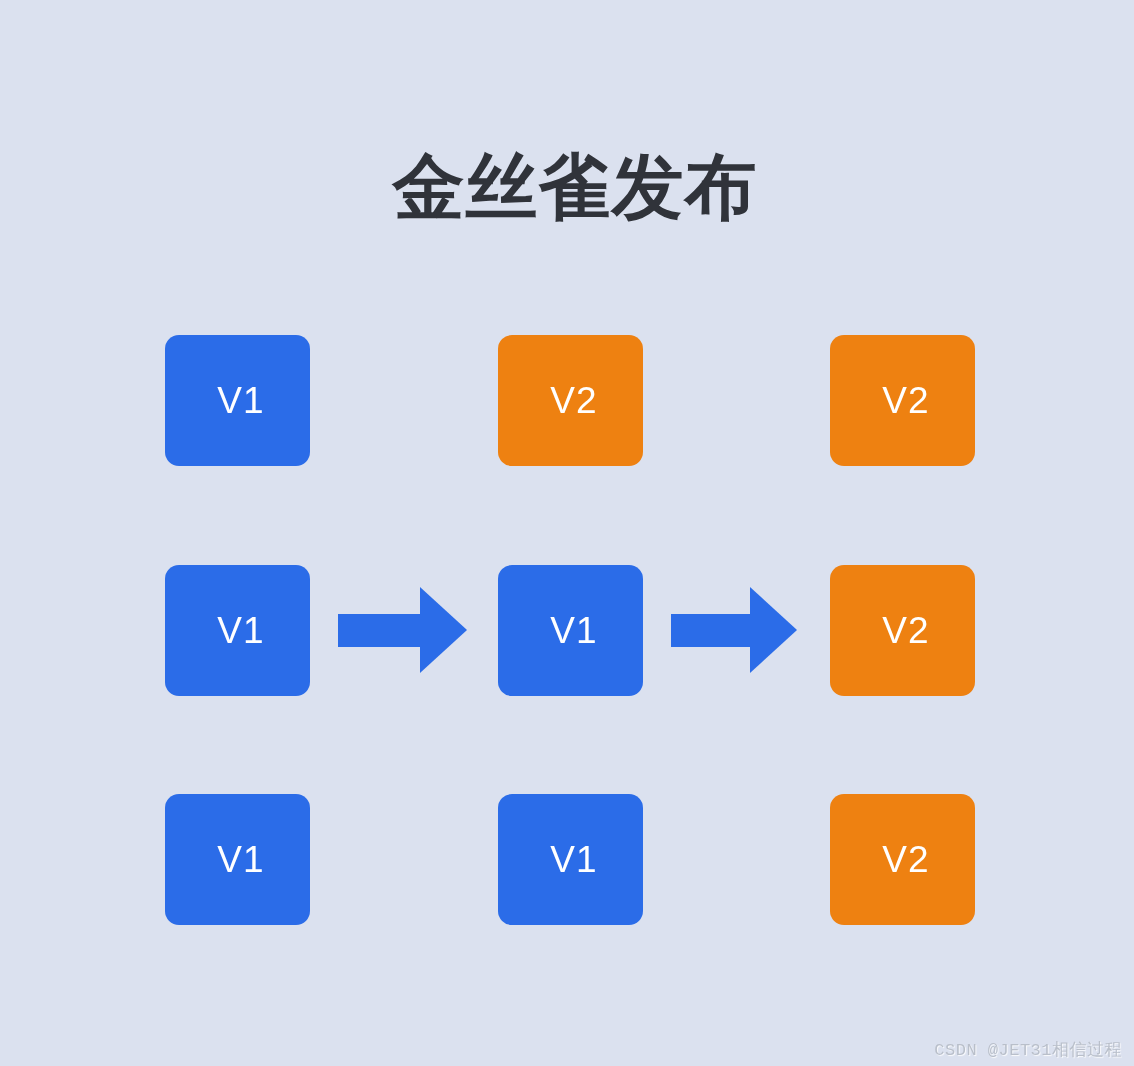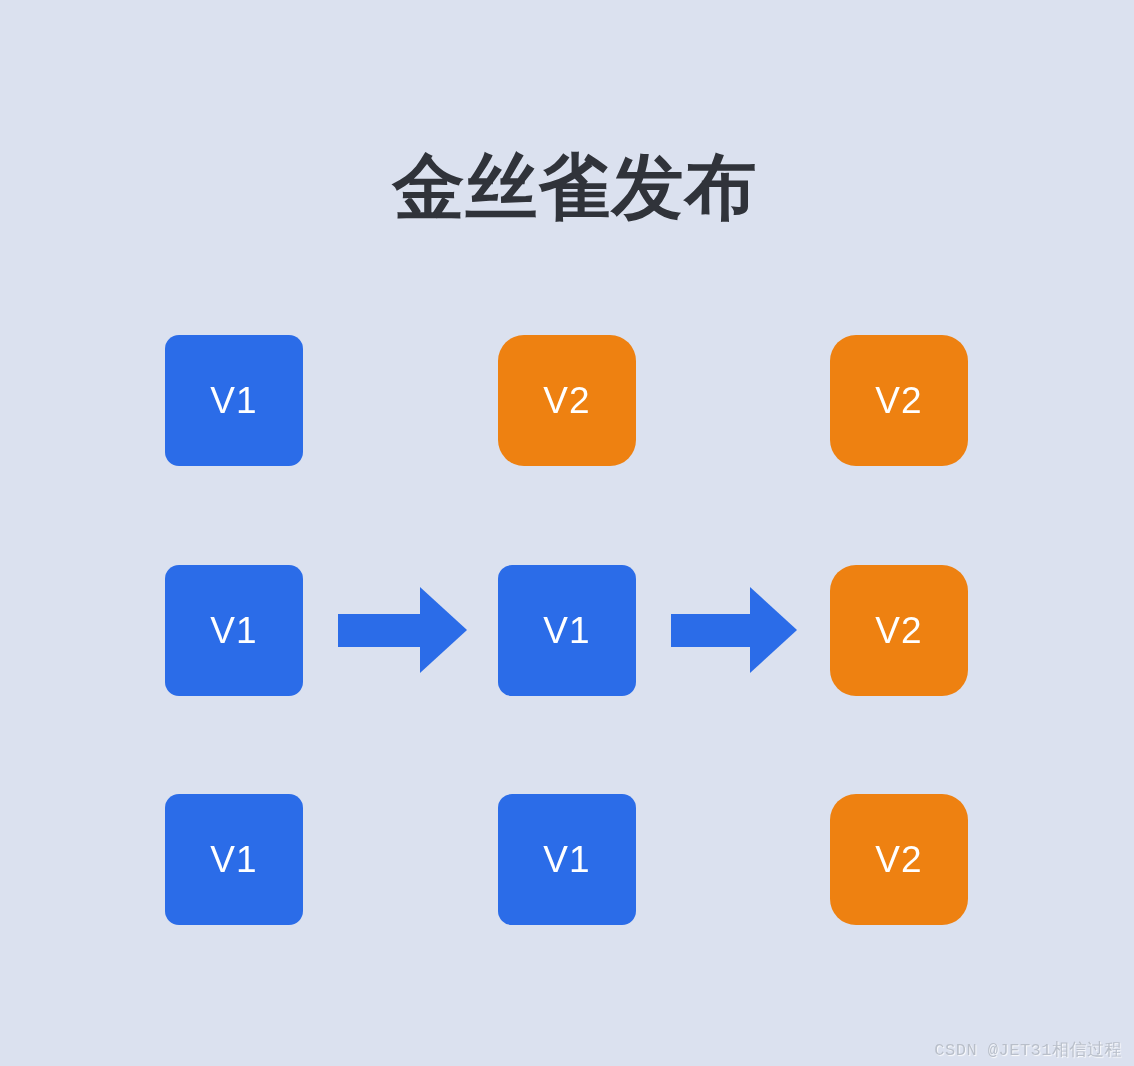--- a/index.html
+++ b/index.html
@@ -30,23 +30,24 @@
     padding-left: 8px;
   }
   .node {
     position: absolute;
     width: 138px;
     height: 131px;
     border-radius: 14px;
     display: flex;
     align-items: center;
     justify-content: center;
+    padding-left: 7px;
   }
   .node[data-version="v1"] { background: var(--node_blue, #2b6ce8); }
-  .node[data-version="v2"] { background: var(--node_orange, #ee8111); border-radius: 26px; }
+  .node[data-version="v2"] { background: var(--node_orange, #ee8111); }
   .node-label {
     color: var(--node_text, #ffffff);
     font-size: 37px;
     font-weight: 400;
     letter-spacing: 1px;
   }
   
   .c1 { left: 165px; }
   .c2 { left: 498px; }
   .c3 { left: 830px; }

